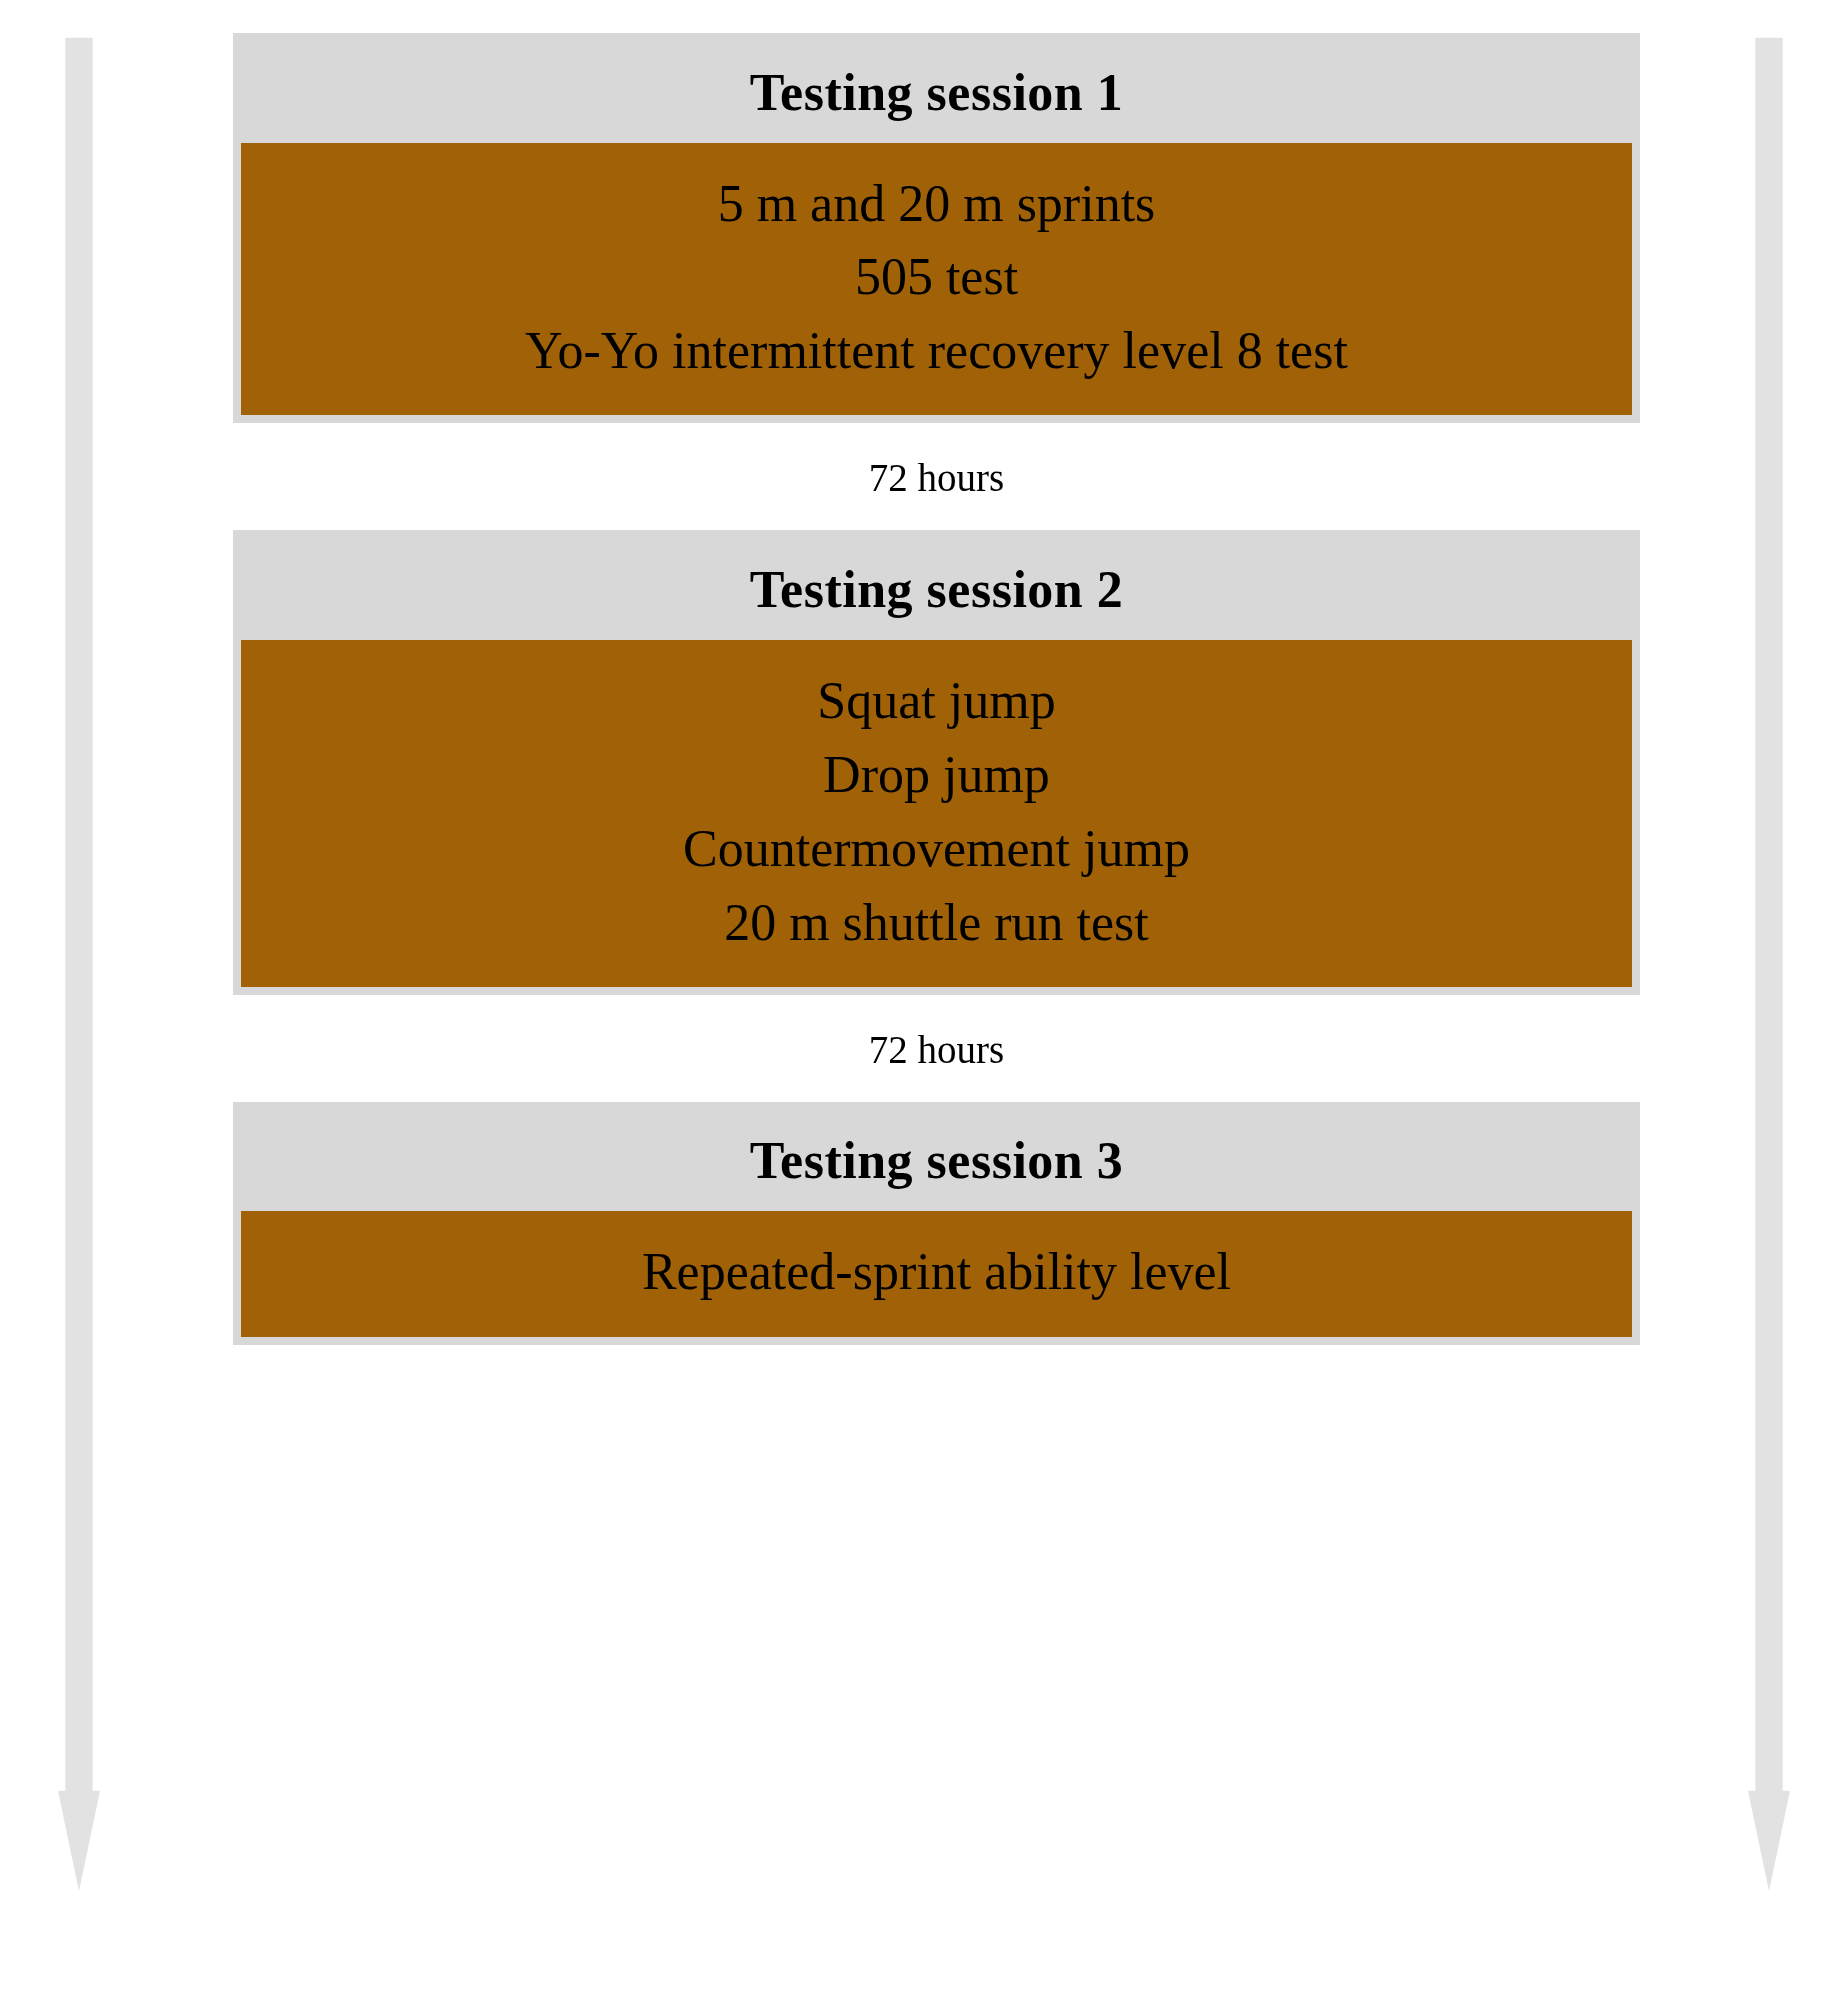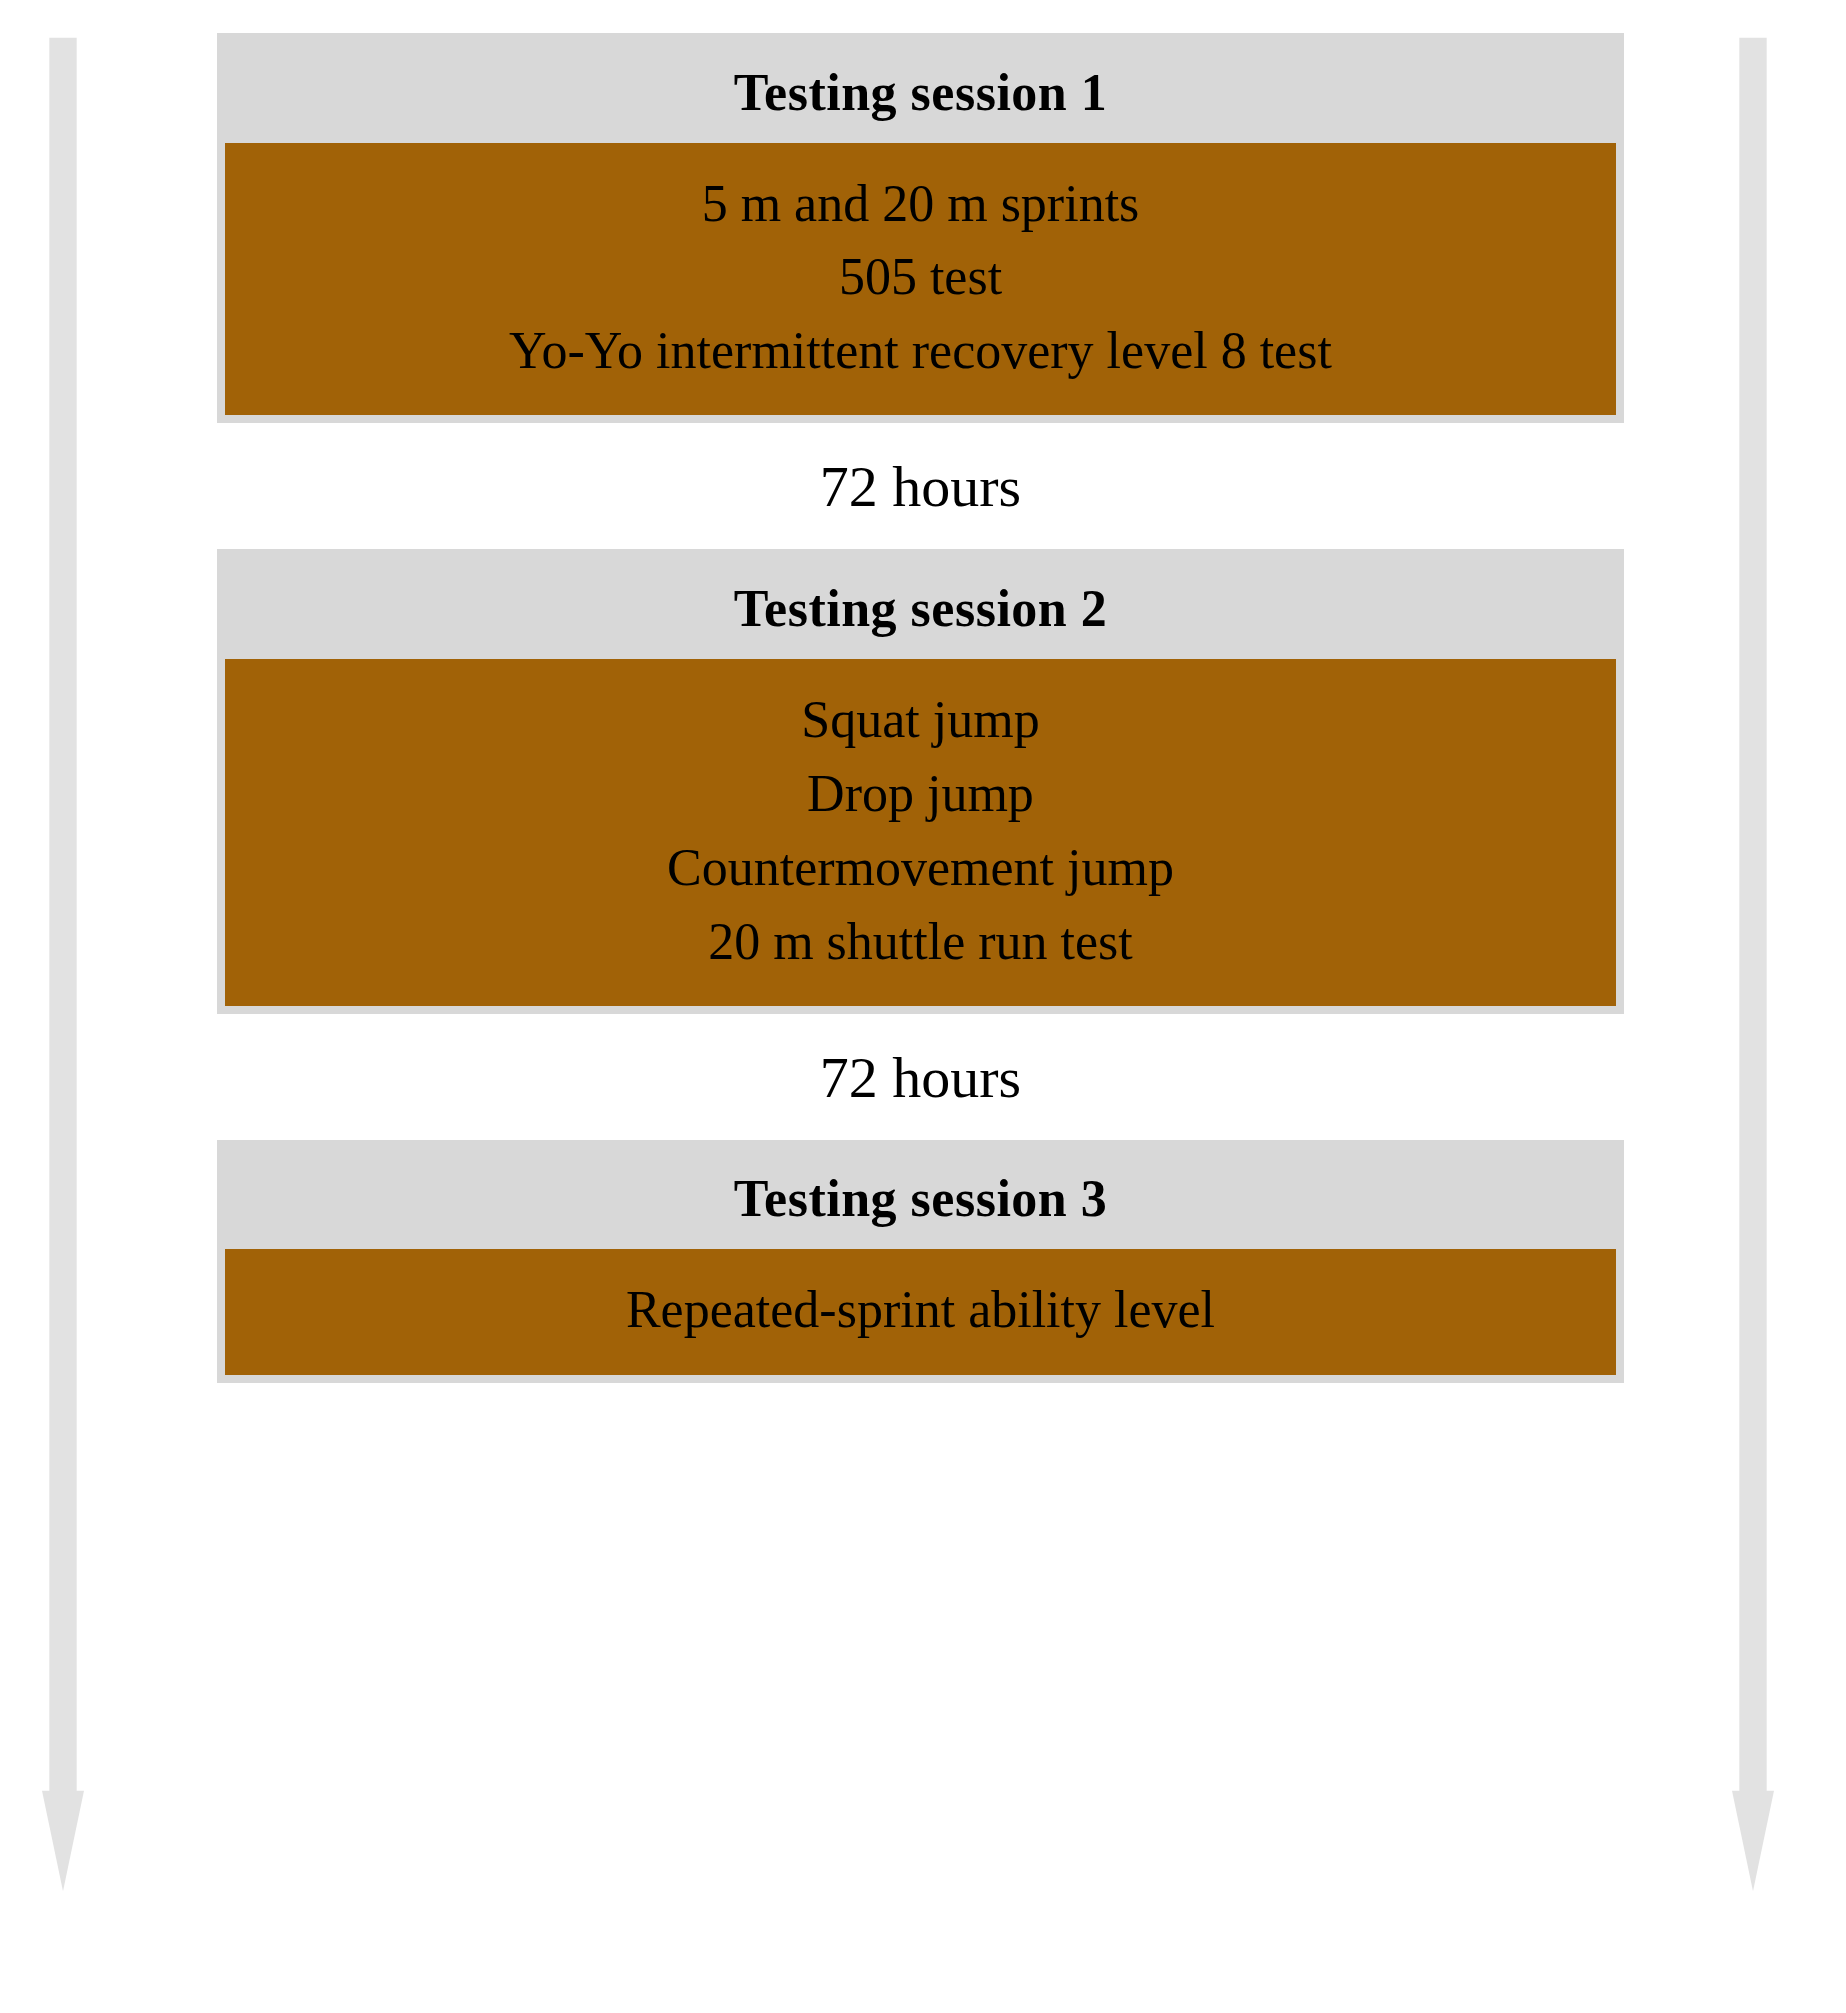--- a/index.html
+++ b/index.html
@@ -11,21 +11,21 @@
     width: 1847px;
     height: 2014px;
     font-family: "Liberation Serif", "DejaVu Serif", serif;
     color: #000000;
     position: relative;
     overflow: hidden;
   }
 
   .diagram {
     position: absolute;
-    left: 0;
+    left: 16px;
     top: 0;
     width: 1702px;
     height: 2014px;
   }
 
   
   .arrow {
     position: absolute;
     width: 42px;
     top: 37px;
@@ -68,21 +68,21 @@
   }
 
   .session-body .item {
     font-size: 52px;
     line-height: 1.42;
     white-space: nowrap;
   }
 
   .gap-label {
     text-align: center;
-    font-size: 58px;
+    font-size: 39px;
     line-height: 1.0;
     padding: 35px 0 33px 0;
   }
 </style>
 </head>
 <body>
 
 <div class="diagram">
 
   <div class="arrow arrow-left">

